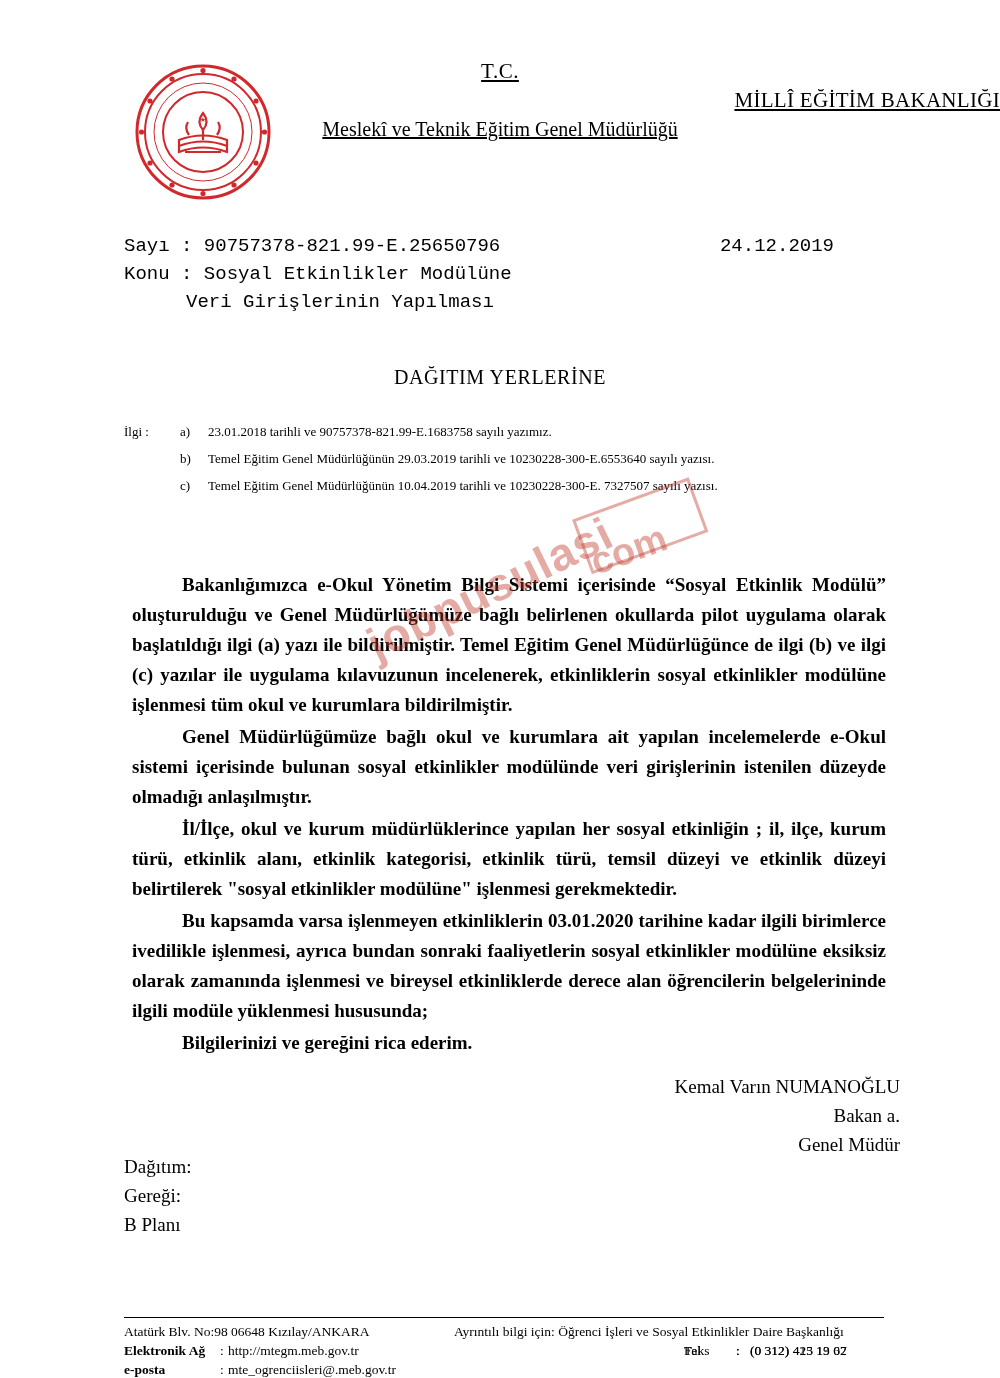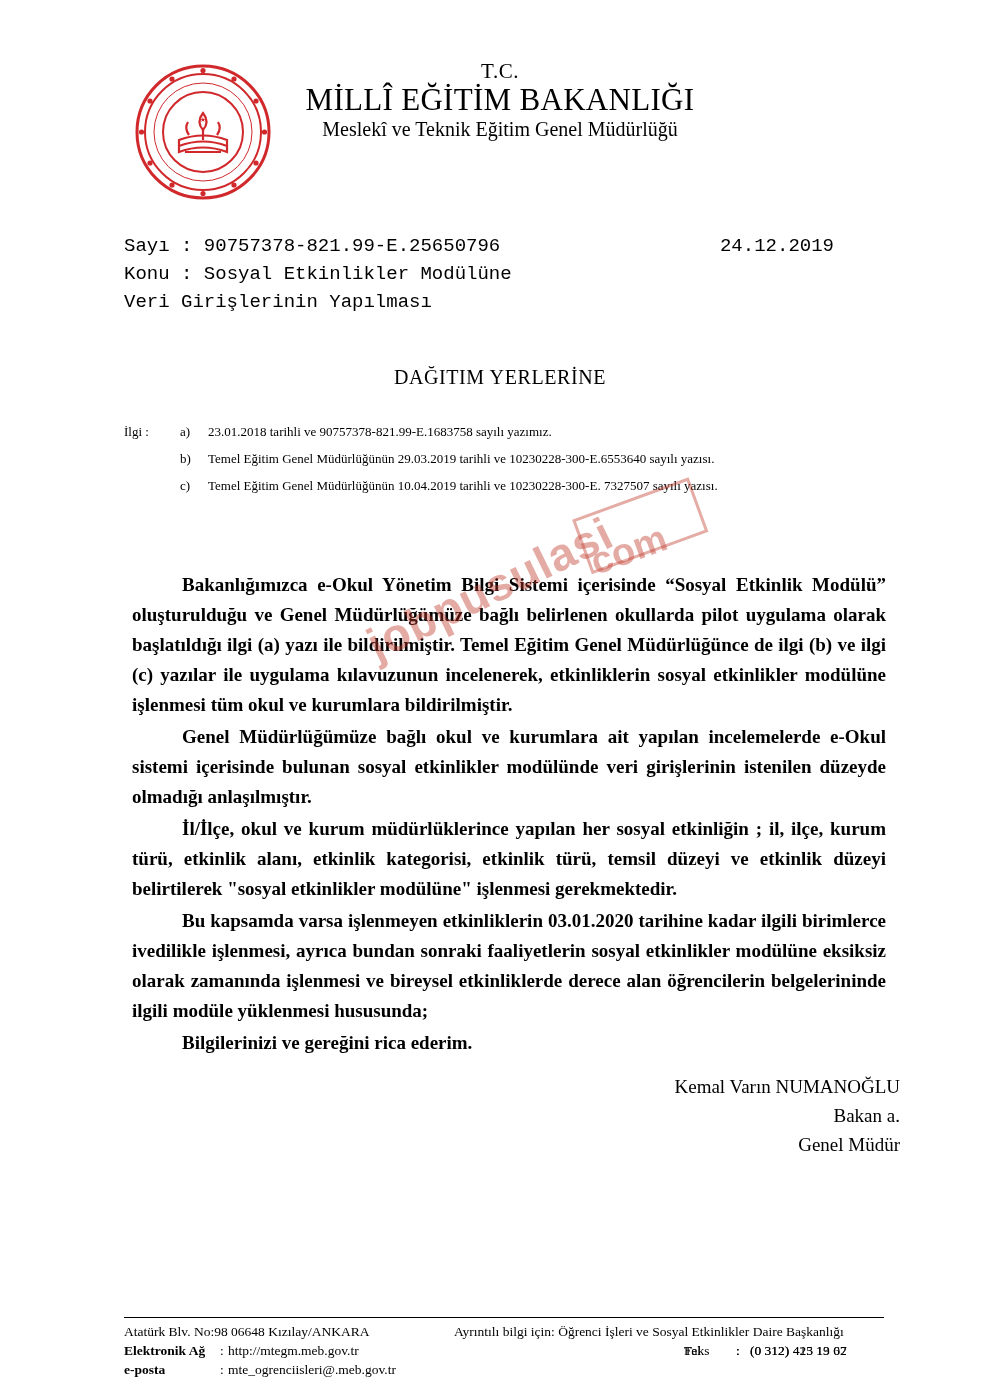--- a/index.html
+++ b/index.html
@@ -22,30 +22,32 @@
     padding: 0;
   }
 
   
   .header {
     position: absolute;
     top: 58px;
     left: 0;
     width: 1000px;
     text-align: center;
+    text-decoration: underline;
   }
   .header .tc {
     font-size: 21px;
     letter-spacing: 0.5px;
     line-height: 27px;
   }
   .header .ministry {
-    font-size: 31px;
+    font-size: 21px;
     line-height: 30px;
     letter-spacing: 0.3px;
+    text-align: right;
   }
   .header .directorate {
     font-size: 20px;
     line-height: 28px;
   }
 
   
   .emblem {
     position: absolute;
     top: 62px;
@@ -67,20 +69,21 @@
   .meta-row {
     position: relative;
     white-space: nowrap;
   }
   .meta .date {
     position: absolute;
     right: 50px;
     top: 0;
   }
   .meta .konu-cont {
+    margin-left: 62px;
   }
 
   
   .dist-heading {
     position: absolute;
     top: 366px;
     left: 0;
     width: 1000px;
     text-align: center;
     font-size: 20px;
@@ -363,20 +366,25 @@
     <div class="wm-text wm-com">com</div>
     <div class="wm-text wm-main">jobpusulasi</div>
   </div>
 
   <div class="signature">
     <div>Kemal Varın NUMANOĞLU</div>
     <div>Bakan a.</div>
     <div>Genel Müdür</div>
   </div>
 
+  <div class="dist-block">
+    <div>Dağıtım:</div>
+    <div>Gereği:</div>
+    <div>B Planı</div>
+  </div>
 
   <div class="footer-rule"></div>
   <div class="footer">
     <div class="footer-left">
       <div class="frow">
         <span>Atatürk Blv. No:98  06648 Kızılay/ANKARA</span>
       </div>
       <div class="frow">
         <span class="k">Elektronik Ağ</span><span class="sep">:</span><span>http://mtegm.meb.gov.tr</span>
       </div>

